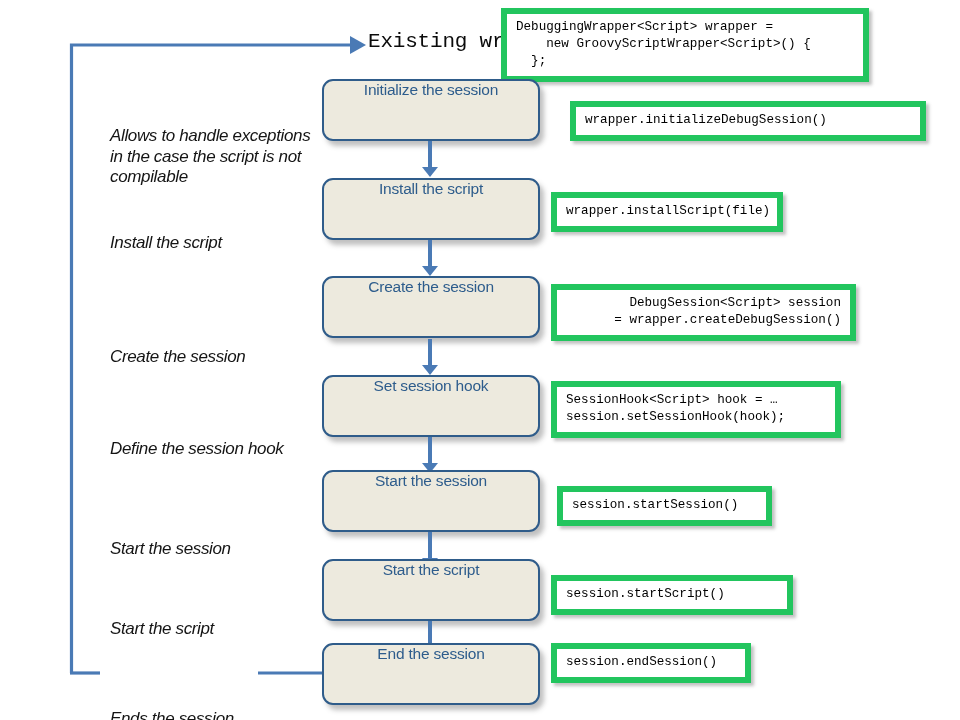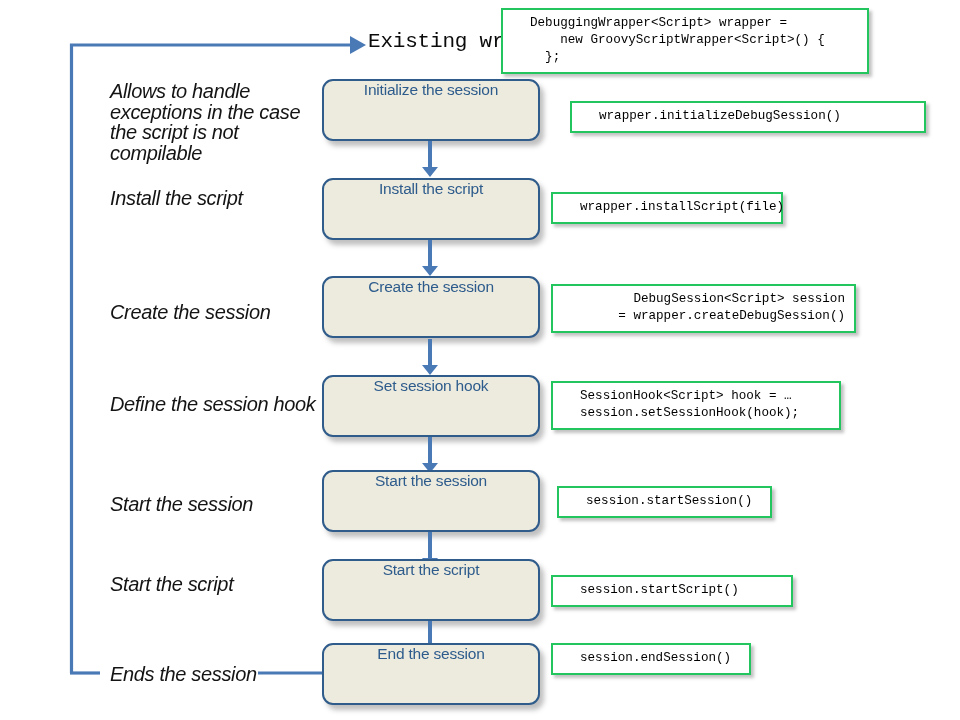--- a/index.html
+++ b/index.html
@@ -39,26 +39,27 @@
     font-family: Liberation Mono, monospace;
     white-space: nowrap;
     letter-spacing: -0.2px;
   }
 
   
   .note {
     position: absolute;
     left: 110px;
     font-style: italic;
-    font-size: 20px;
+    font-size: 17px;
     color: #141414;
     font-family: "Liberation Sans", sans-serif;
     line-height: 20.5px;
     width: 210px;
     letter-spacing: -0.35px;
+    margin-top: 45px;
   }
 
   
   .step-box {
     position: absolute;
     left: 322px;
     width: 218px;
     height: 62px;
     box-sizing: border-box;
     background: #edeade;
@@ -75,23 +76,23 @@
     font-family: "Liberation Sans", sans-serif;
     letter-spacing: -0.2px;
     white-space: nowrap;
   }
 
   
   .code-box {
     position: absolute;
     box-sizing: border-box;
     background: #ffffff;
-    border: 2px solid #22c55e;
+    border: 6px solid #22c55e;
     box-shadow: 3px 3px 3px rgba(120,120,120,0.45);
-    padding: 5px 9px 6px 27px;
+    padding: 5px 9px 6px 9px;
     font-family: "Liberation Mono", monospace;
     font-size: 12.6px;
     line-height: 17px;
     color: #000000;
     white-space: pre;
   }
 
   
   .arrow {
     position: absolute;

